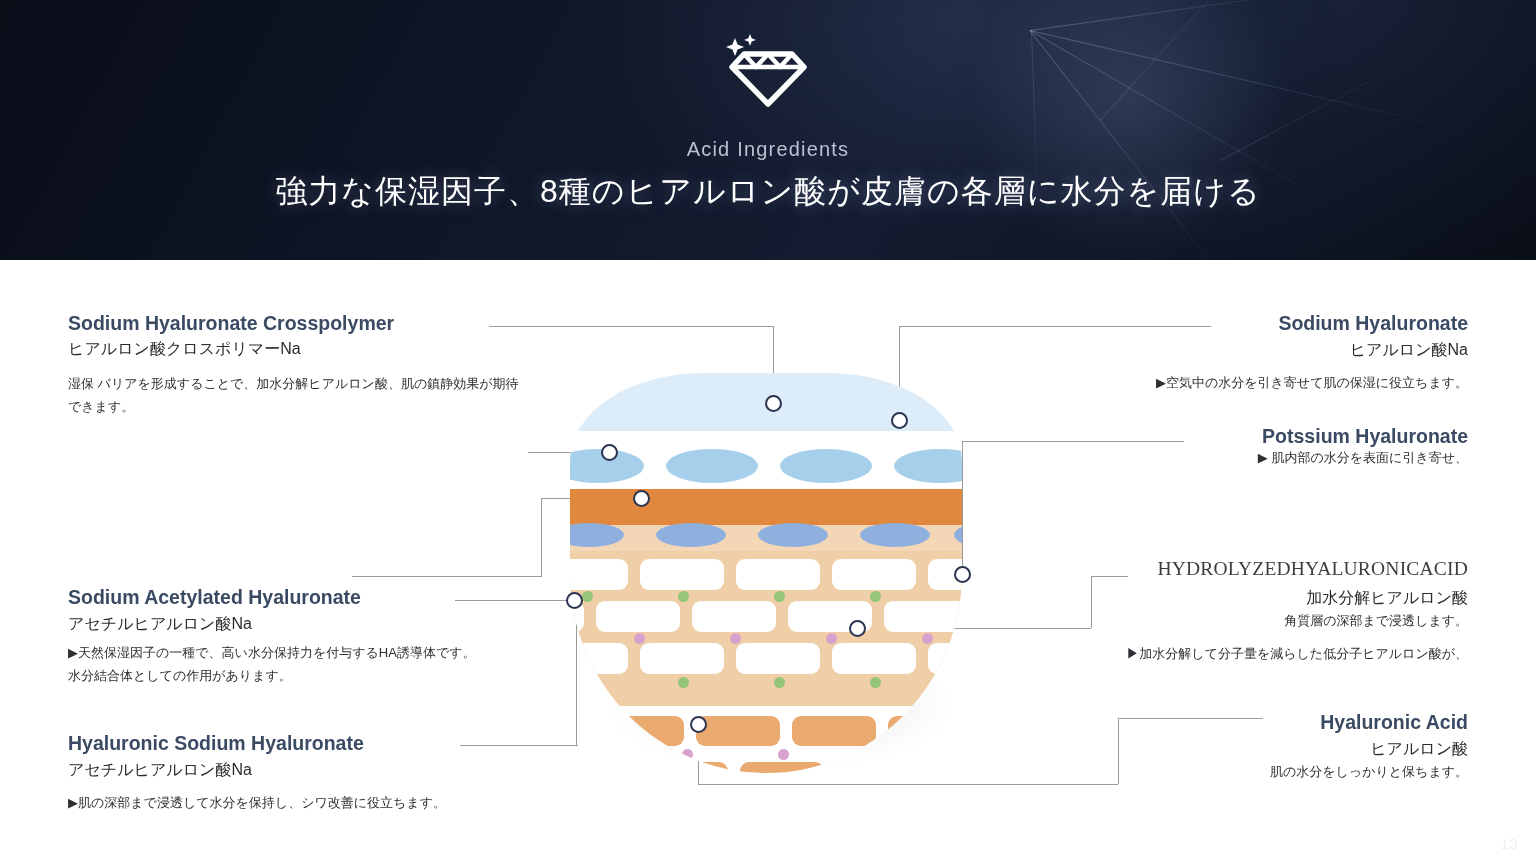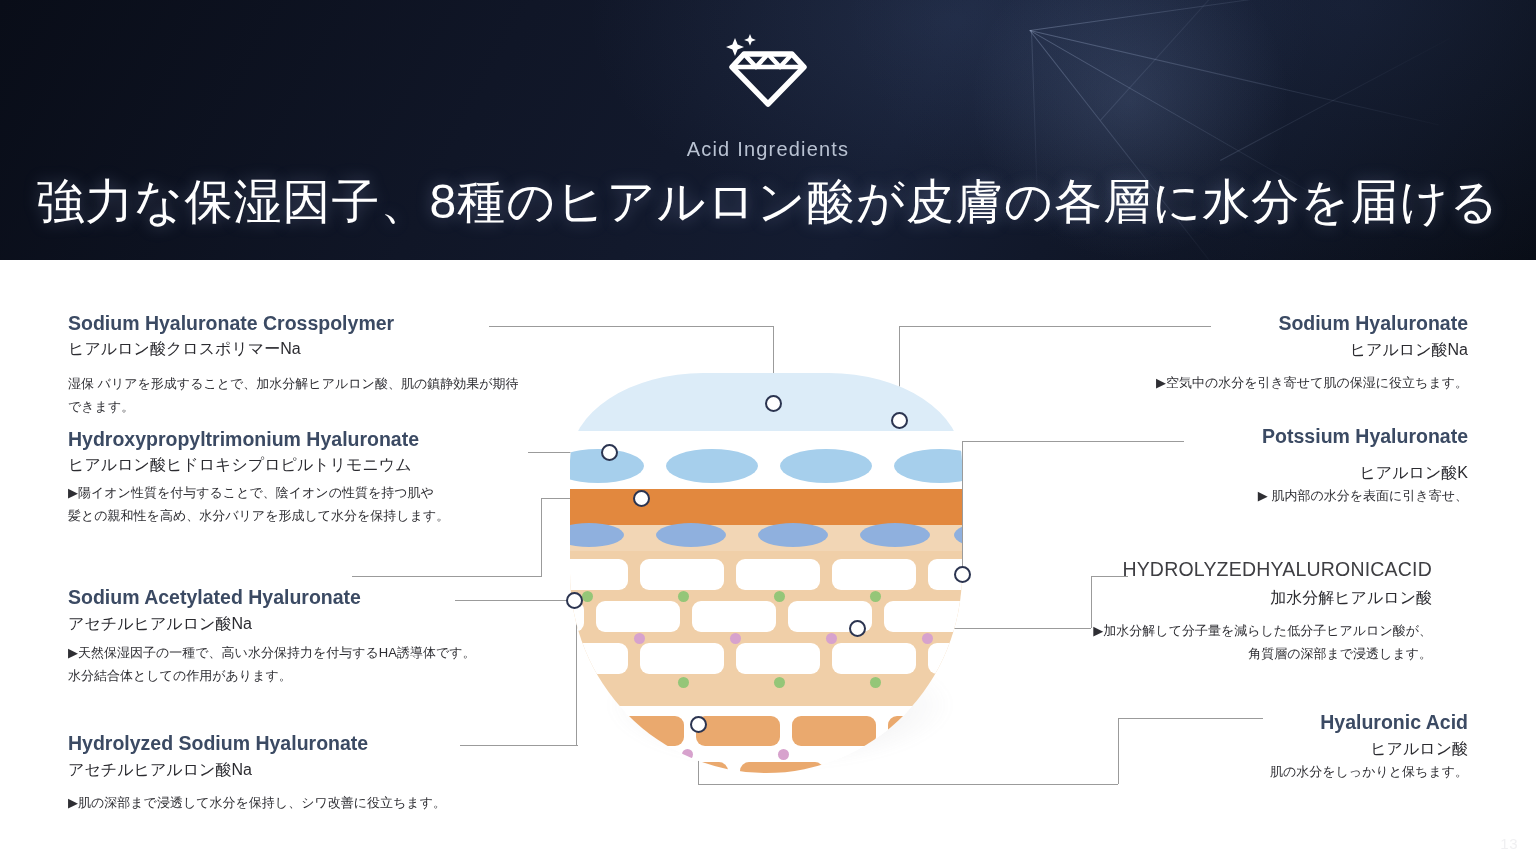--- a/index.html
+++ b/index.html
@@ -40,21 +40,21 @@
   #diamond-wrap {
     position:absolute; left:50%; top:34px; transform:translateX(-50%);
     width:120px; height:84px;
   }
   #core-label {
     position:absolute; left:0; top:138px; width:1536px; text-align:center;
     font-size:20px; letter-spacing:1.2px; color:#b9c2d2; font-weight:400;
   }
   #main-title {
     position:absolute; left:0; top:170px; width:1536px; text-align:center;
-    font-size:48px; font-weight:400; color:#ffffff; letter-spacing:1px;
+    font-size:32px; font-weight:400; color:#ffffff; letter-spacing:1px;
     text-shadow:0 0 16px rgba(180,200,255,0.35);
   }
 
   
   #stage { position:absolute; left:0; top:260px; width:1536px; height:604px; background:#fff; }
 
   .callout { position:absolute; }
   .c-title {
     font-size:19.5px; font-weight:bold; color:#3b4a63; line-height:1.15;
     white-space:nowrap;
@@ -270,57 +270,50 @@
   <div class="marker" style="left:849px; top:360px;"></div>
   <div class="marker" style="left:690px; top:456px;"></div>
 
   <div class="callout left" style="left:68px; top:52px; width:560px;">
     <div class="c-title">Sodium Hyaluronate Crosspolymer</div>
     <div class="c-sub" style="margin-top:3px;">ヒアルロン酸クロスポリマーNa</div>
     <div class="c-desc" style="margin-top:12px;">湿保 バリアを形成することで、加水分解ヒアルロン酸、肌の鎮静効果が期待</div>
     <div class="c-desc">できます。</div>
   </div>
 
-  <div class="callout left" style="left:68px; top:168px; width:560px;">
-    <div class="c-title">Hydroxypropyltrimonium Hyaluronate</div>
-    <div class="c-sub" style="margin-top:3px;">ヒアルロン酸ヒドロキシプロピルトリモニウム</div>
-    <div class="c-desc" style="margin-top:5px;">▶陽イオン性質を付与することで、陰イオンの性質を持つ肌や</div>
-    <div class="c-desc">髪との親和性を高め、水分バリアを形成して水分を保持します。</div>
-  </div>
 
   <div class="callout left" style="left:68px; top:326px; width:560px;">
     <div class="c-title">Sodium Acetylated Hyaluronate</div>
     <div class="c-sub" style="margin-top:4px;">アセチルヒアルロン酸Na</div>
     <div class="c-desc" style="margin-top:6px;">▶天然保湿因子の一種で、高い水分保持力を付与するHA誘導体です。</div>
     <div class="c-desc">水分結合体としての作用があります。</div>
   </div>
 
   <div class="callout left" style="left:68px; top:472px; width:560px;">
-    <div class="c-title">Hydrolyzed Sodium Hyaluronate</div>
+    <div class="c-title">Hyaluronic Sodium Hyaluronate</div>
     <div class="c-sub" style="margin-top:4px;">アセチルヒアルロン酸Na</div>
     <div class="c-desc" style="margin-top:10px;">▶肌の深部まで浸透して水分を保持し、シワ改善に役立ちます。</div>
   </div>
 
   <div class="callout right" style="left:948px; top:52px; width:520px;">
     <div class="c-title">Sodium Hyaluronate</div>
     <div class="c-sub" style="margin-top:4px;">ヒアルロン酸Na</div>
     <div class="c-desc" style="margin-top:10px;">▶空気中の水分を引き寄せて肌の保湿に役立ちます。</div>
   </div>
 
   <div class="callout right" style="left:948px; top:165px; width:520px;">
     <div class="c-title">Potssium Hyaluronate</div>
-    <div class="c-sub" style="margin-top:14px;">ヒアルロン酸K</div>
     <div class="c-desc" style="">▶ 肌内部の水分を表面に引き寄せ、</div>
   </div>
 
-  <div class="callout right" style="left:912px; top:298px; width:520px;">
+  <div class="callout right" style="left:948px; top:298px; width:520px;font-family:Liberation Serif, serif;">
     <div class="c-title plain">HYDROLYZEDHYALURONICACID</div>
     <div class="c-sub" style="margin-top:6px;">加水分解ヒアルロン酸</div>
+    <div class="c-desc">角質層の深部まで浸透します。</div>
     <div class="c-desc" style="margin-top:10px;">▶加水分解して分子量を減らした低分子ヒアルロン酸が、</div>
-    <div class="c-desc">角質層の深部まで浸透します。</div>
   </div>
 
   <div class="callout right" style="left:948px; top:440px; width:520px;margin-top:11px;">
     <div class="c-title">Hyaluronic Acid</div>
     <div class="c-sub" style="margin-top:4px;">ヒアルロン酸</div>
     <div class="c-desc">肌の水分をしっかりと保ちます。</div>
   </div>
 
   <div id="page-num">13</div>
 </div>

